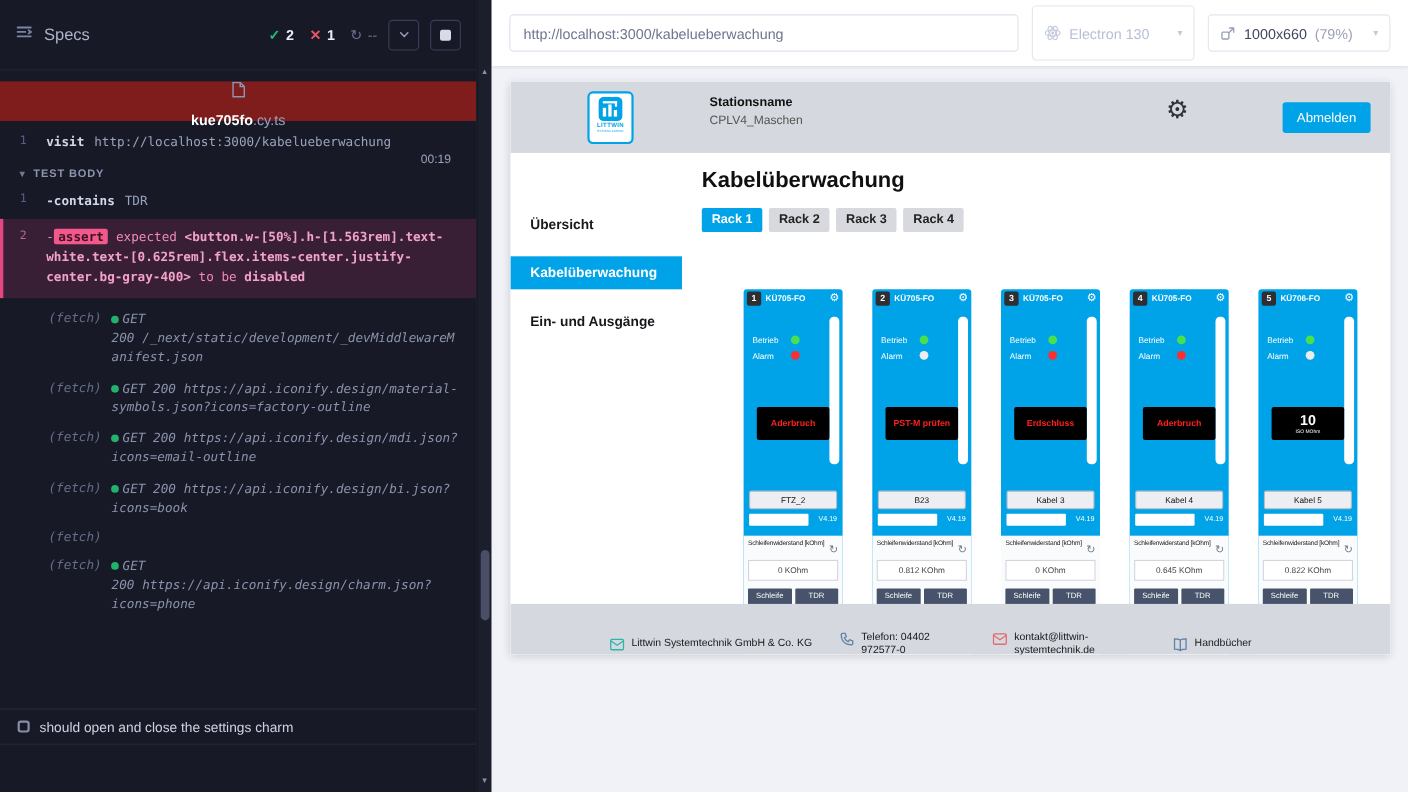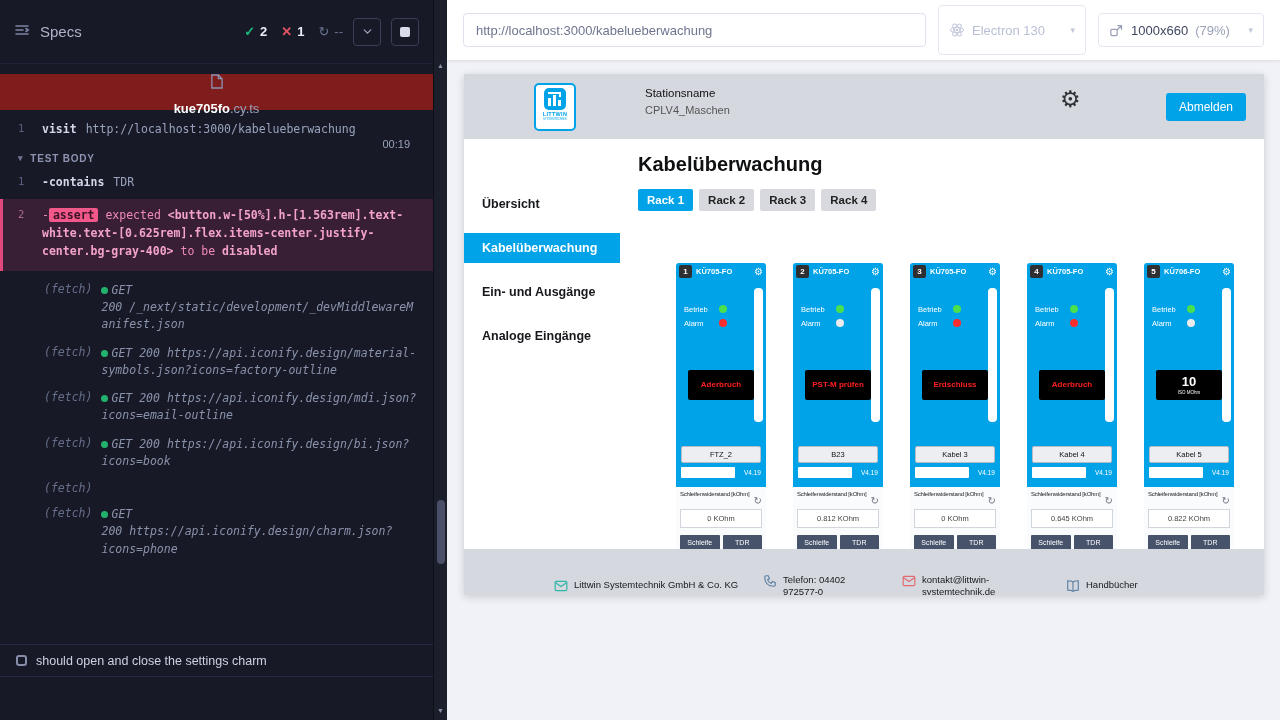--- a/index.html
+++ b/index.html
@@ -63,21 +63,21 @@
 
   
   .aut-area{position:absolute;left:447px;top:60px;right:0;bottom:0;background:#f1f2f8;}
   .aut-frame{position:absolute;left:17px;top:14px;width:800px;height:521px;background:#fff;box-shadow:0 2px 8px rgba(23,25,38,.18);overflow:hidden;}
 
   .app-header{position:relative;height:65px;background:#d5d8de;}
   .logo{position:absolute;left:70px;top:9px;width:42px;height:48px;background:#fff;border:2px solid #00a2e8;border-radius:5px;display:flex;flex-direction:column;align-items:center;padding-top:3px;}
   .logo-t1{font-size:5.5px;font-weight:bold;color:#00a2e8;letter-spacing:.3px;margin-top:1px;}
   .logo-t2{font-size:3.5px;color:#00a2e8;transform:scale(.8);}
   .station{position:absolute;left:181px;top:13px;}
-  .station-label{font-size:11.5px;font-weight:normal;color:#111;}
+  .station-label{font-size:11.5px;font-weight:bold;color:#111;}
   .station-value{font-size:11px;color:#555;margin-top:5px;}
   .app-gear{position:absolute;left:596px;top:14px;font-size:23px;color:#2f3237;line-height:1;cursor:pointer;}
   .logout-btn{position:absolute;right:18px;top:19px;width:80px;height:28px;background:#00a2e8;color:#fff;border:none;border-radius:3px;font-size:12px;font-family:inherit;cursor:pointer;}
 
   .app-body{display:flex;height:456px;}
   .app-nav{width:156px;padding-top:50px;flex:0 0 auto;}
   .nav-item{height:30px;display:flex;align-items:center;padding-left:18px;font-size:12.5px;font-weight:bold;color:#17181c;margin-bottom:14px;cursor:pointer;}
   .nav-item[data-active="true"]{background:#00a2e8;color:#fff;}
 
   .app-main{flex:1;padding:14px 0 0 18px;}
@@ -297,23 +297,20 @@
           </div>
 
           <div class="nav-item" data-active="true">
             <span>Kabelüberwachung</span>
           </div>
 
           <div class="nav-item" data-active="false">
             <span>Ein- und Ausgänge</span>
           </div>
 
-          <div class="nav-item" data-active="false">
-            <span>Analoge Eingänge</span>
-          </div>
         </nav>
 
       <div class="app-main">
         <div class="page-title">Kabelüberwachung</div>
 
         <div class="racks">
 
             <div class="rack" data-active="true">
               <span>Rack 1</span>
             </div>

